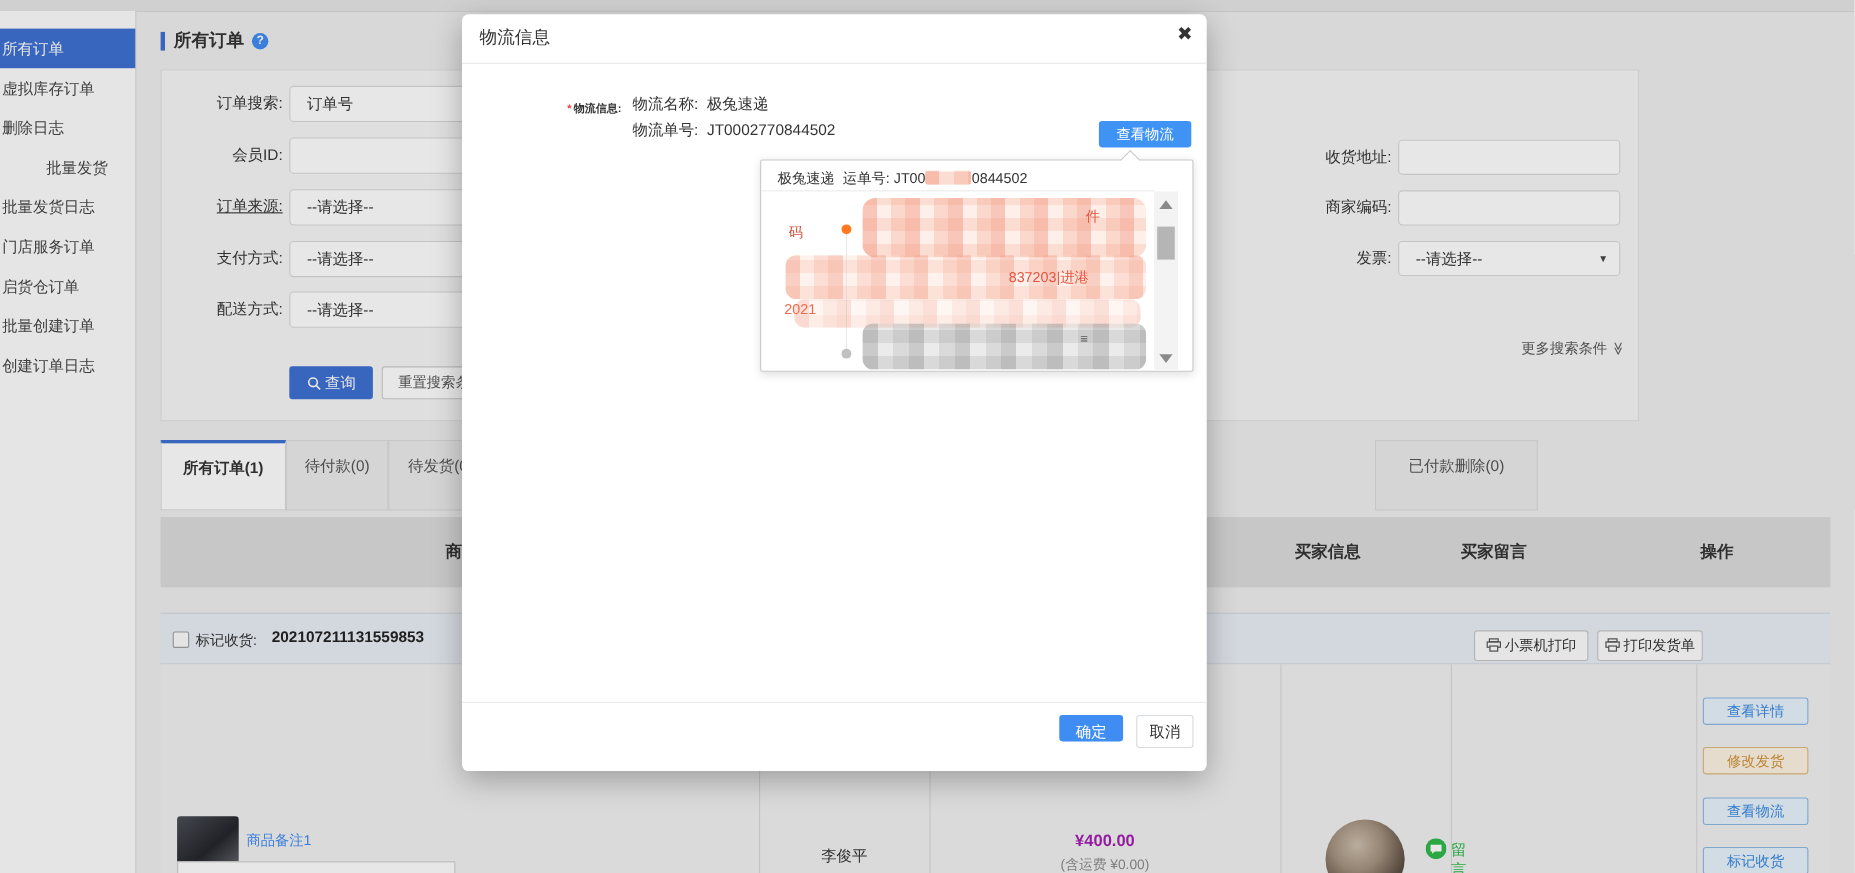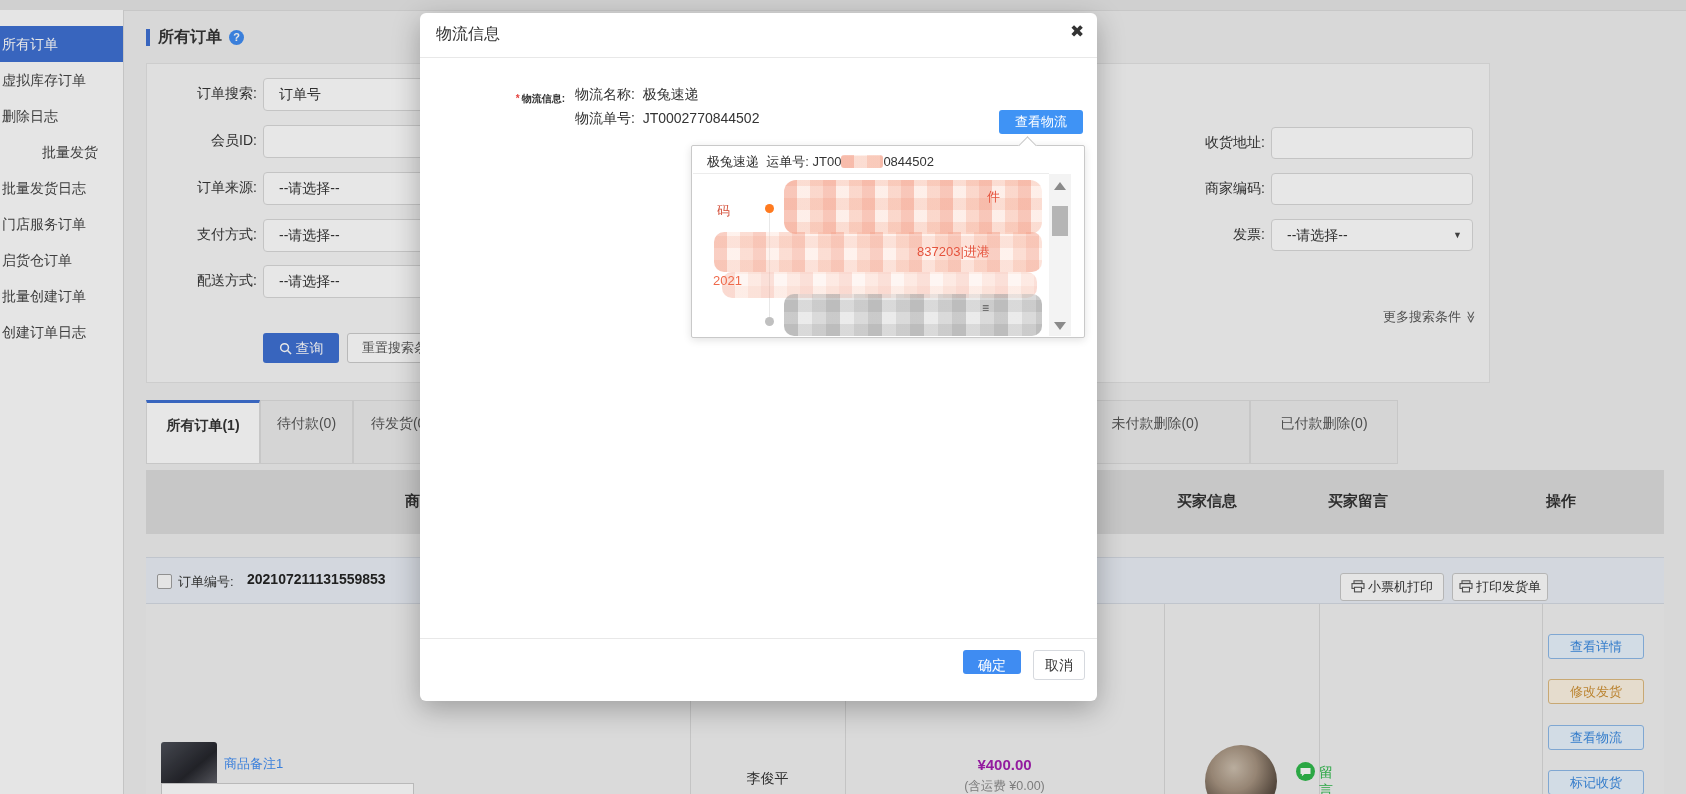--- a/index.html
+++ b/index.html
@@ -101,21 +101,21 @@
 
   <div class="abs title-bar"></div>
   <div class="abs page-title">所有订单</div>
   <div class="abs help-dot">?</div>
 
   <div class="abs panel"></div>
   <div class="f-label abs" style="left:147px;top:85px;">订单搜索:</div>
   <div class="f-box abs" style="left:263px;top:78px;width:200px;height:33px;">订单号</div>
   <div class="f-label abs" style="left:147px;top:132px;">会员ID:</div>
   <div class="f-box abs" style="left:263px;top:125px;width:200px;height:33px;"></div>
-  <div class="f-label abs" style="left:147px;top:179px;">订单来源:</div>
+  <div class="f-label abs" style="left:147px;top:179px;text-decoration:underline;">订单来源:</div>
   <div class="f-box abs" style="left:263px;top:172px;width:200px;height:33px;">--请选择--</div>
   <div class="f-label abs" style="left:147px;top:226px;">支付方式:</div>
   <div class="f-box abs" style="left:263px;top:219px;width:200px;height:33px;">--请选择--</div>
   <div class="f-label abs" style="left:147px;top:272px;">配送方式:</div>
   <div class="f-box abs" style="left:263px;top:265px;width:200px;height:33px;">--请选择--</div>
 
   <div class="abs btn-query">
     <svg style="vertical-align:-2px;margin-right:4px;" width="13" height="13" viewBox="0 0 14 14">
         <circle cx="6" cy="6" r="4.2" fill="none" stroke="#fff" stroke-width="1.6"></circle>
         <line x1="9.2" y1="9.2" x2="13" y2="13" stroke="#fff" stroke-width="1.6"></line>
@@ -132,32 +132,31 @@
   <div class="sel-arrow abs" style="left:1453px;top:230px;">▼</div>
 
   <div class="abs more-link">
     <span>更多搜索条件</span>
     <span class="chev">≫</span>
   </div>
 
   <div class="tab active" style="left:146px;width:114px;">所有订单(1)</div>
   <div class="tab" style="left:260px;width:93px;">待付款(0)</div>
   <div class="tab" style="left:353px;width:95px;">待发货(0)</div>
-  <div class="tab" style="left:1060px;width:190px;">未付款删除(0)</div>
   <div class="tab" style="left:1250px;width:148px;">已付款删除(0)</div>
 
   <div class="abs thead"></div>
   <div class="th" style="left:405px;">商品信息</div>
   <div class="th" style="left:1177px;">买家信息</div>
   <div class="th" style="left:1328px;">买家留言</div>
   <div class="th" style="left:1546px;">操作</div>
 
   <div class="abs order-row"></div>
   <div class="abs checkbox"></div>
-  <div class="abs oid-label">订单编号:</div>
+  <div class="abs oid-label">标记收货:</div>
   <div class="abs oid">202107211131559853</div>
   <div class="print-btn" style="left:1340px;width:104px;">
     <svg style="vertical-align:-2px;margin-right:3px;" width="14" height="13" viewBox="0 0 14 13">
         <rect x="3" y="0.8" width="8" height="2.6" fill="none" stroke="#555" stroke-width="1.1"></rect>
         <rect x="1" y="3.6" width="12" height="4.8" fill="none" stroke="#555" stroke-width="1.1"></rect>
         <rect x="3.5" y="7.3" width="7" height="4.6" fill="#fff" stroke="#555" stroke-width="1.1"></rect>
       </svg><span>小票机打印</span>
   </div>
   <div class="print-btn" style="left:1452px;width:96px;">
     <svg style="vertical-align:-2px;margin-right:3px;" width="14" height="13" viewBox="0 0 14 13">

